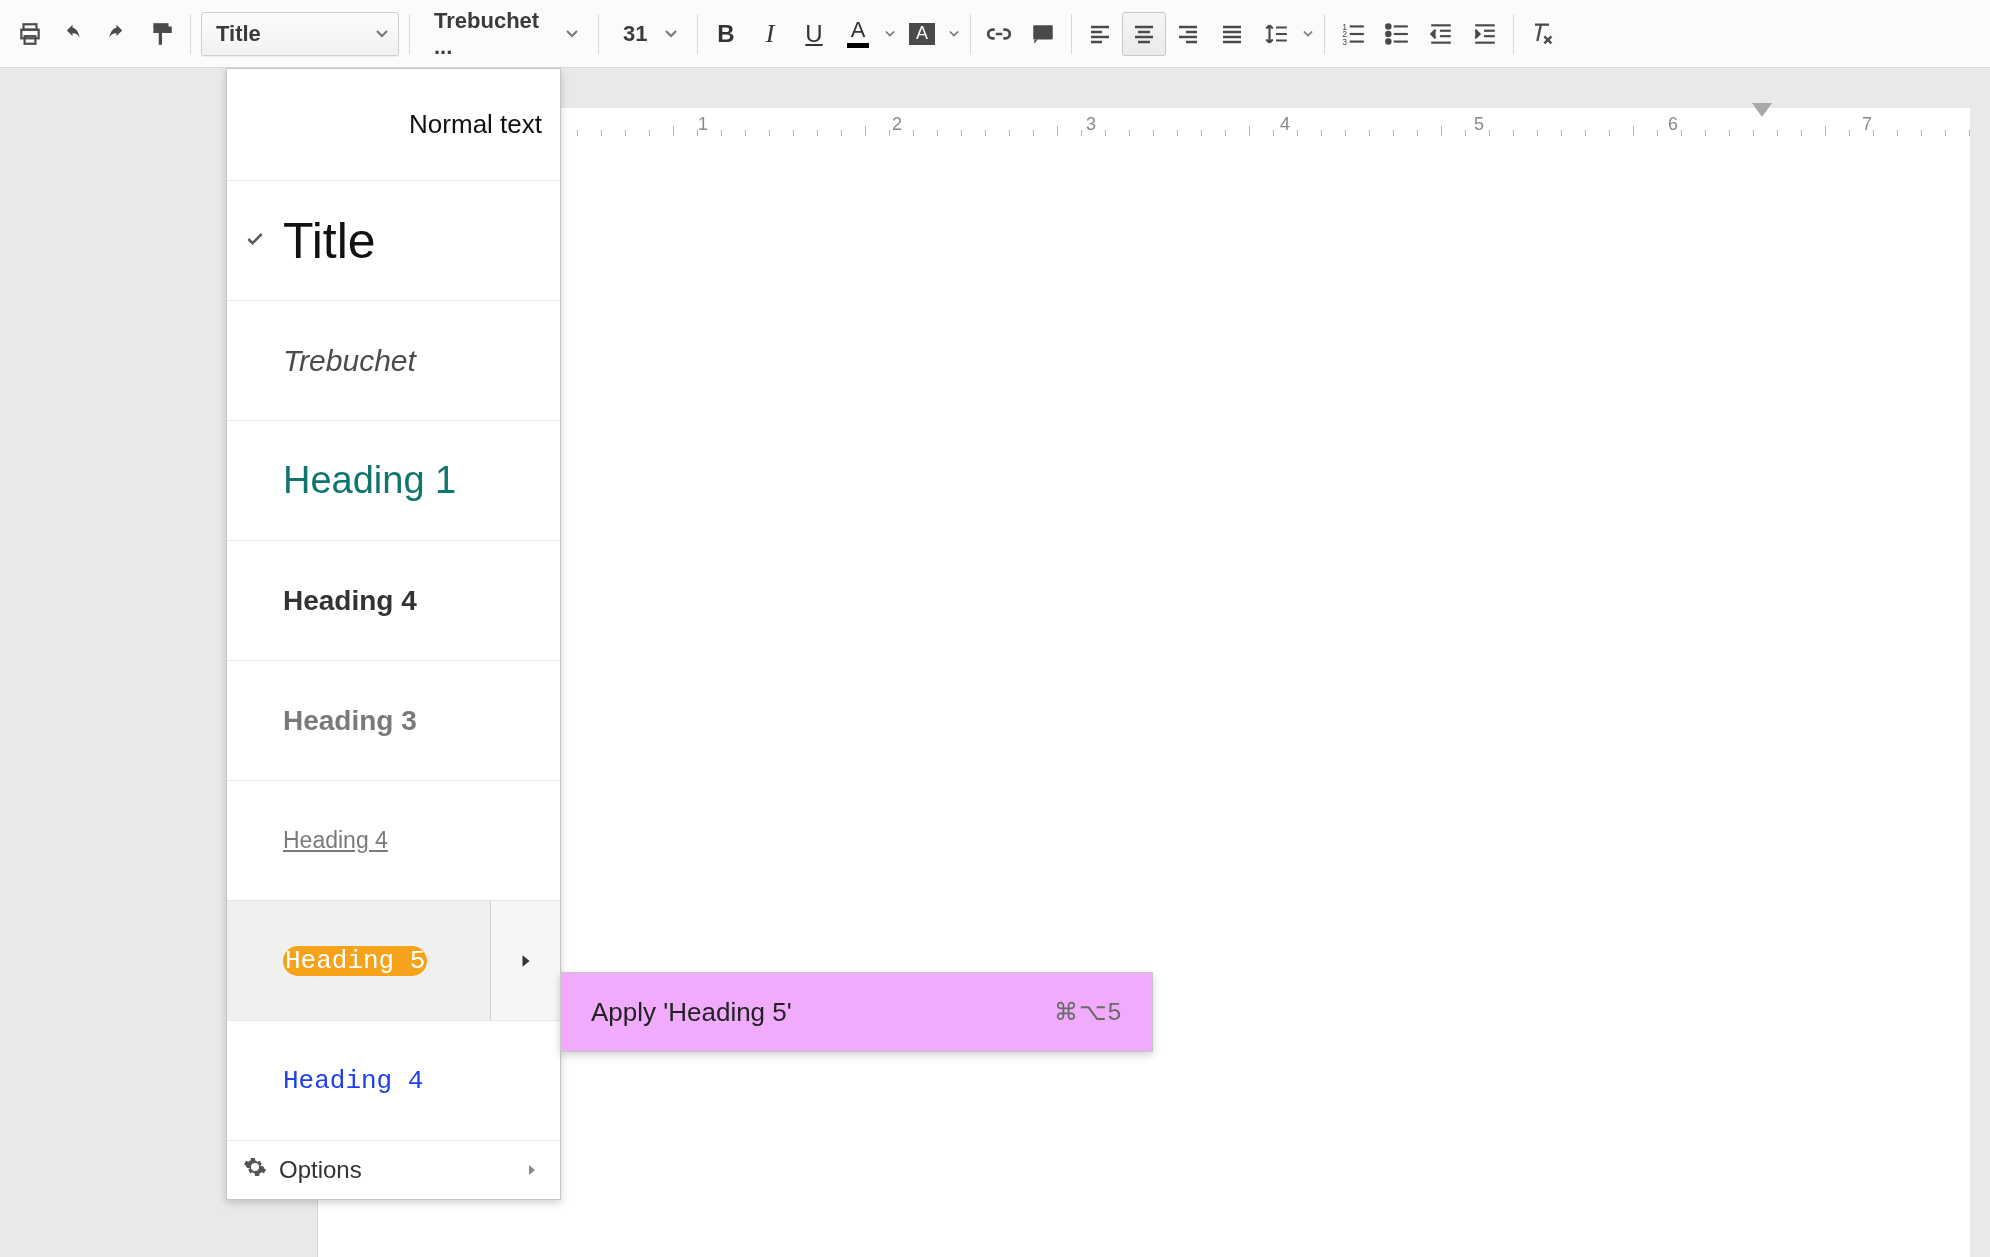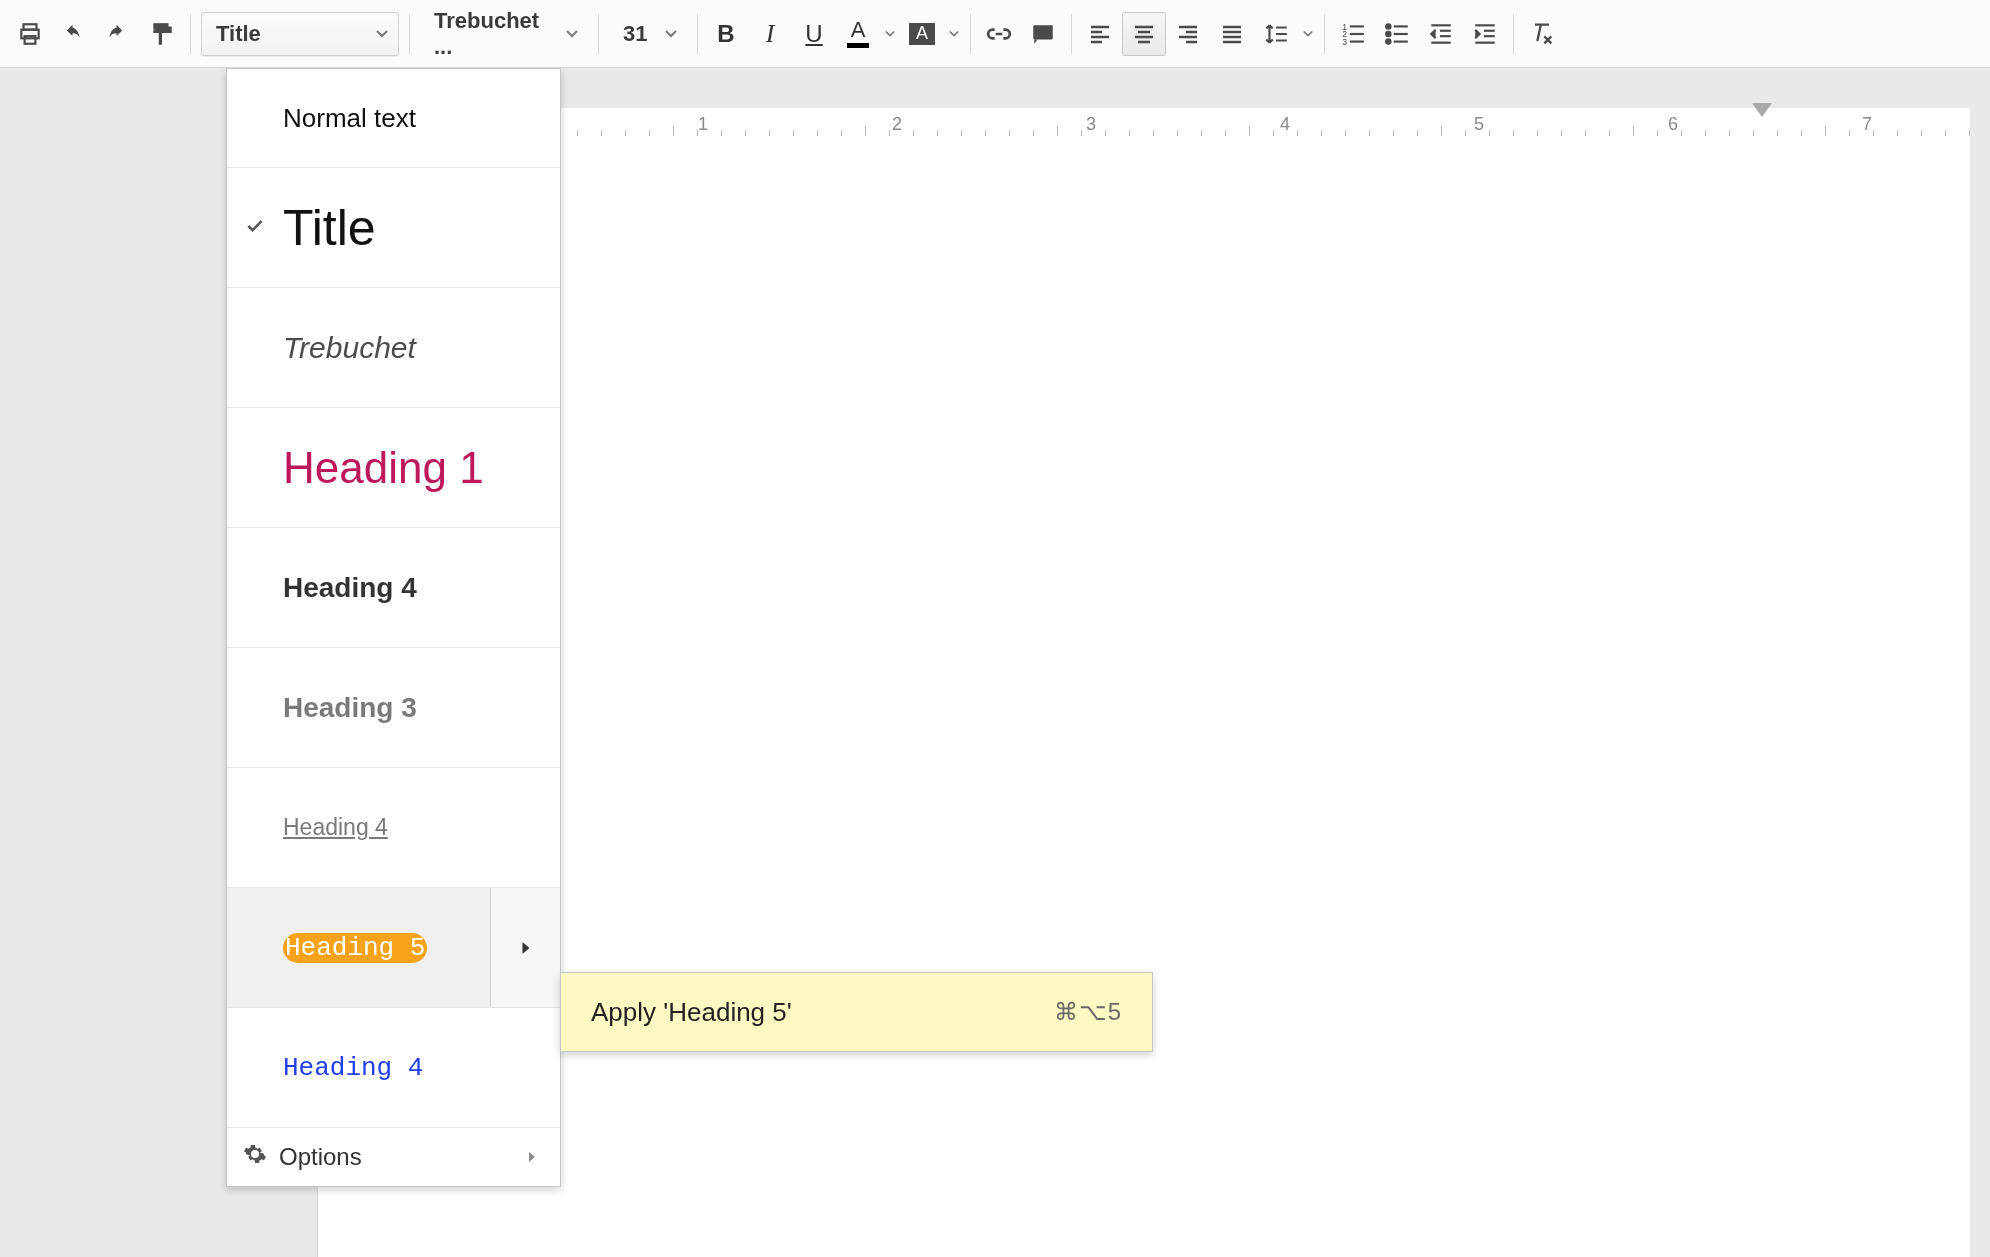--- a/index.html
+++ b/index.html
@@ -78,57 +78,57 @@
   box-shadow:0 3px 8px rgba(0,0,0,.18);
   z-index:20;
 }
 .styles-item {
   display:flex; align-items:center;
   padding:0 18px 0 56px;
   border-bottom:1px solid #e6e6e4;
   position:relative;
   height:120px;
 }
-.styles-item.short { height:99px; }
+.styles-item.short { height:112px;justify-content:flex-end; }
 .styles-item .check {
   position:absolute; left:18px; top:50%; transform:translateY(-50%);
   color:#5a5a5a;
 }
 .styles-item .arrow-box {
   position:absolute; right:0; top:0; bottom:0; width:70px;
   display:flex; align-items:center; justify-content:center;
   border-left:1px solid #cfcfcd;
   background:#f6f6f4;
 }
 
 .st-normal  { font-size:26px; color:#111; }
 .st-title   { font-size:50px; color:#111; font-family:Arial; }
 .st-subtitle{ font-size:30px; color:#4c4c4c; font-style:italic; font-family:'Trebuchet MS',sans-serif;}
-.st-h1      { font-size:44px; color:#be185d; font-family:'Trebuchet MS',sans-serif;}
+.st-h1      { font-size:38px; color:#0f766e; font-family:'Trebuchet MS',sans-serif;}
 .st-h2      { font-size:28px; color:#333; font-weight:700; font-family:'Trebuchet MS',sans-serif;}
 .st-h3      { font-size:28px; color:#7a7a78; font-weight:700; font-family:'Trebuchet MS',sans-serif;}
 .st-h4      { font-size:23px; color:#7a7a78; text-decoration:underline; font-family:'Trebuchet MS',sans-serif;}
 .st-h5      { font-size:26px; color:#fff; background:#f6a21a; padding:0 2px; font-family:'Courier New',monospace;border-radius:15px;}
 .st-h6      { font-size:26px; color:#2040f0; font-family:'Courier New',monospace;}
 .styles-item.hovered { background:#f0f0ee; }
 .styles-footer {
   display:flex; align-items:center; height:58px;
   padding:0 16px; font-size:24px; color:#333;
   position:relative;
 }
 .styles-footer .gear { margin-right:12px; color:#555; }
 .styles-footer .chev { position:absolute; right:22px; color:#8a8a88; }
 
 
 .submenu {
   position:absolute;
   left:560px;
   top:904px;
   width:593px;
-  background:#fef9c3;
+  background:#f0abfc;
   border:1px solid #c6c6c4;
   box-shadow:0 3px 8px rgba(0,0,0,.18);
   z-index:30;
 }
 .submenu-item {
   height:78px; display:flex; align-items:center;
   padding:0 30px; font-size:26px; color:#222;
   border-bottom:1px solid #e6e6e4;
   justify-content:space-between;
 }

